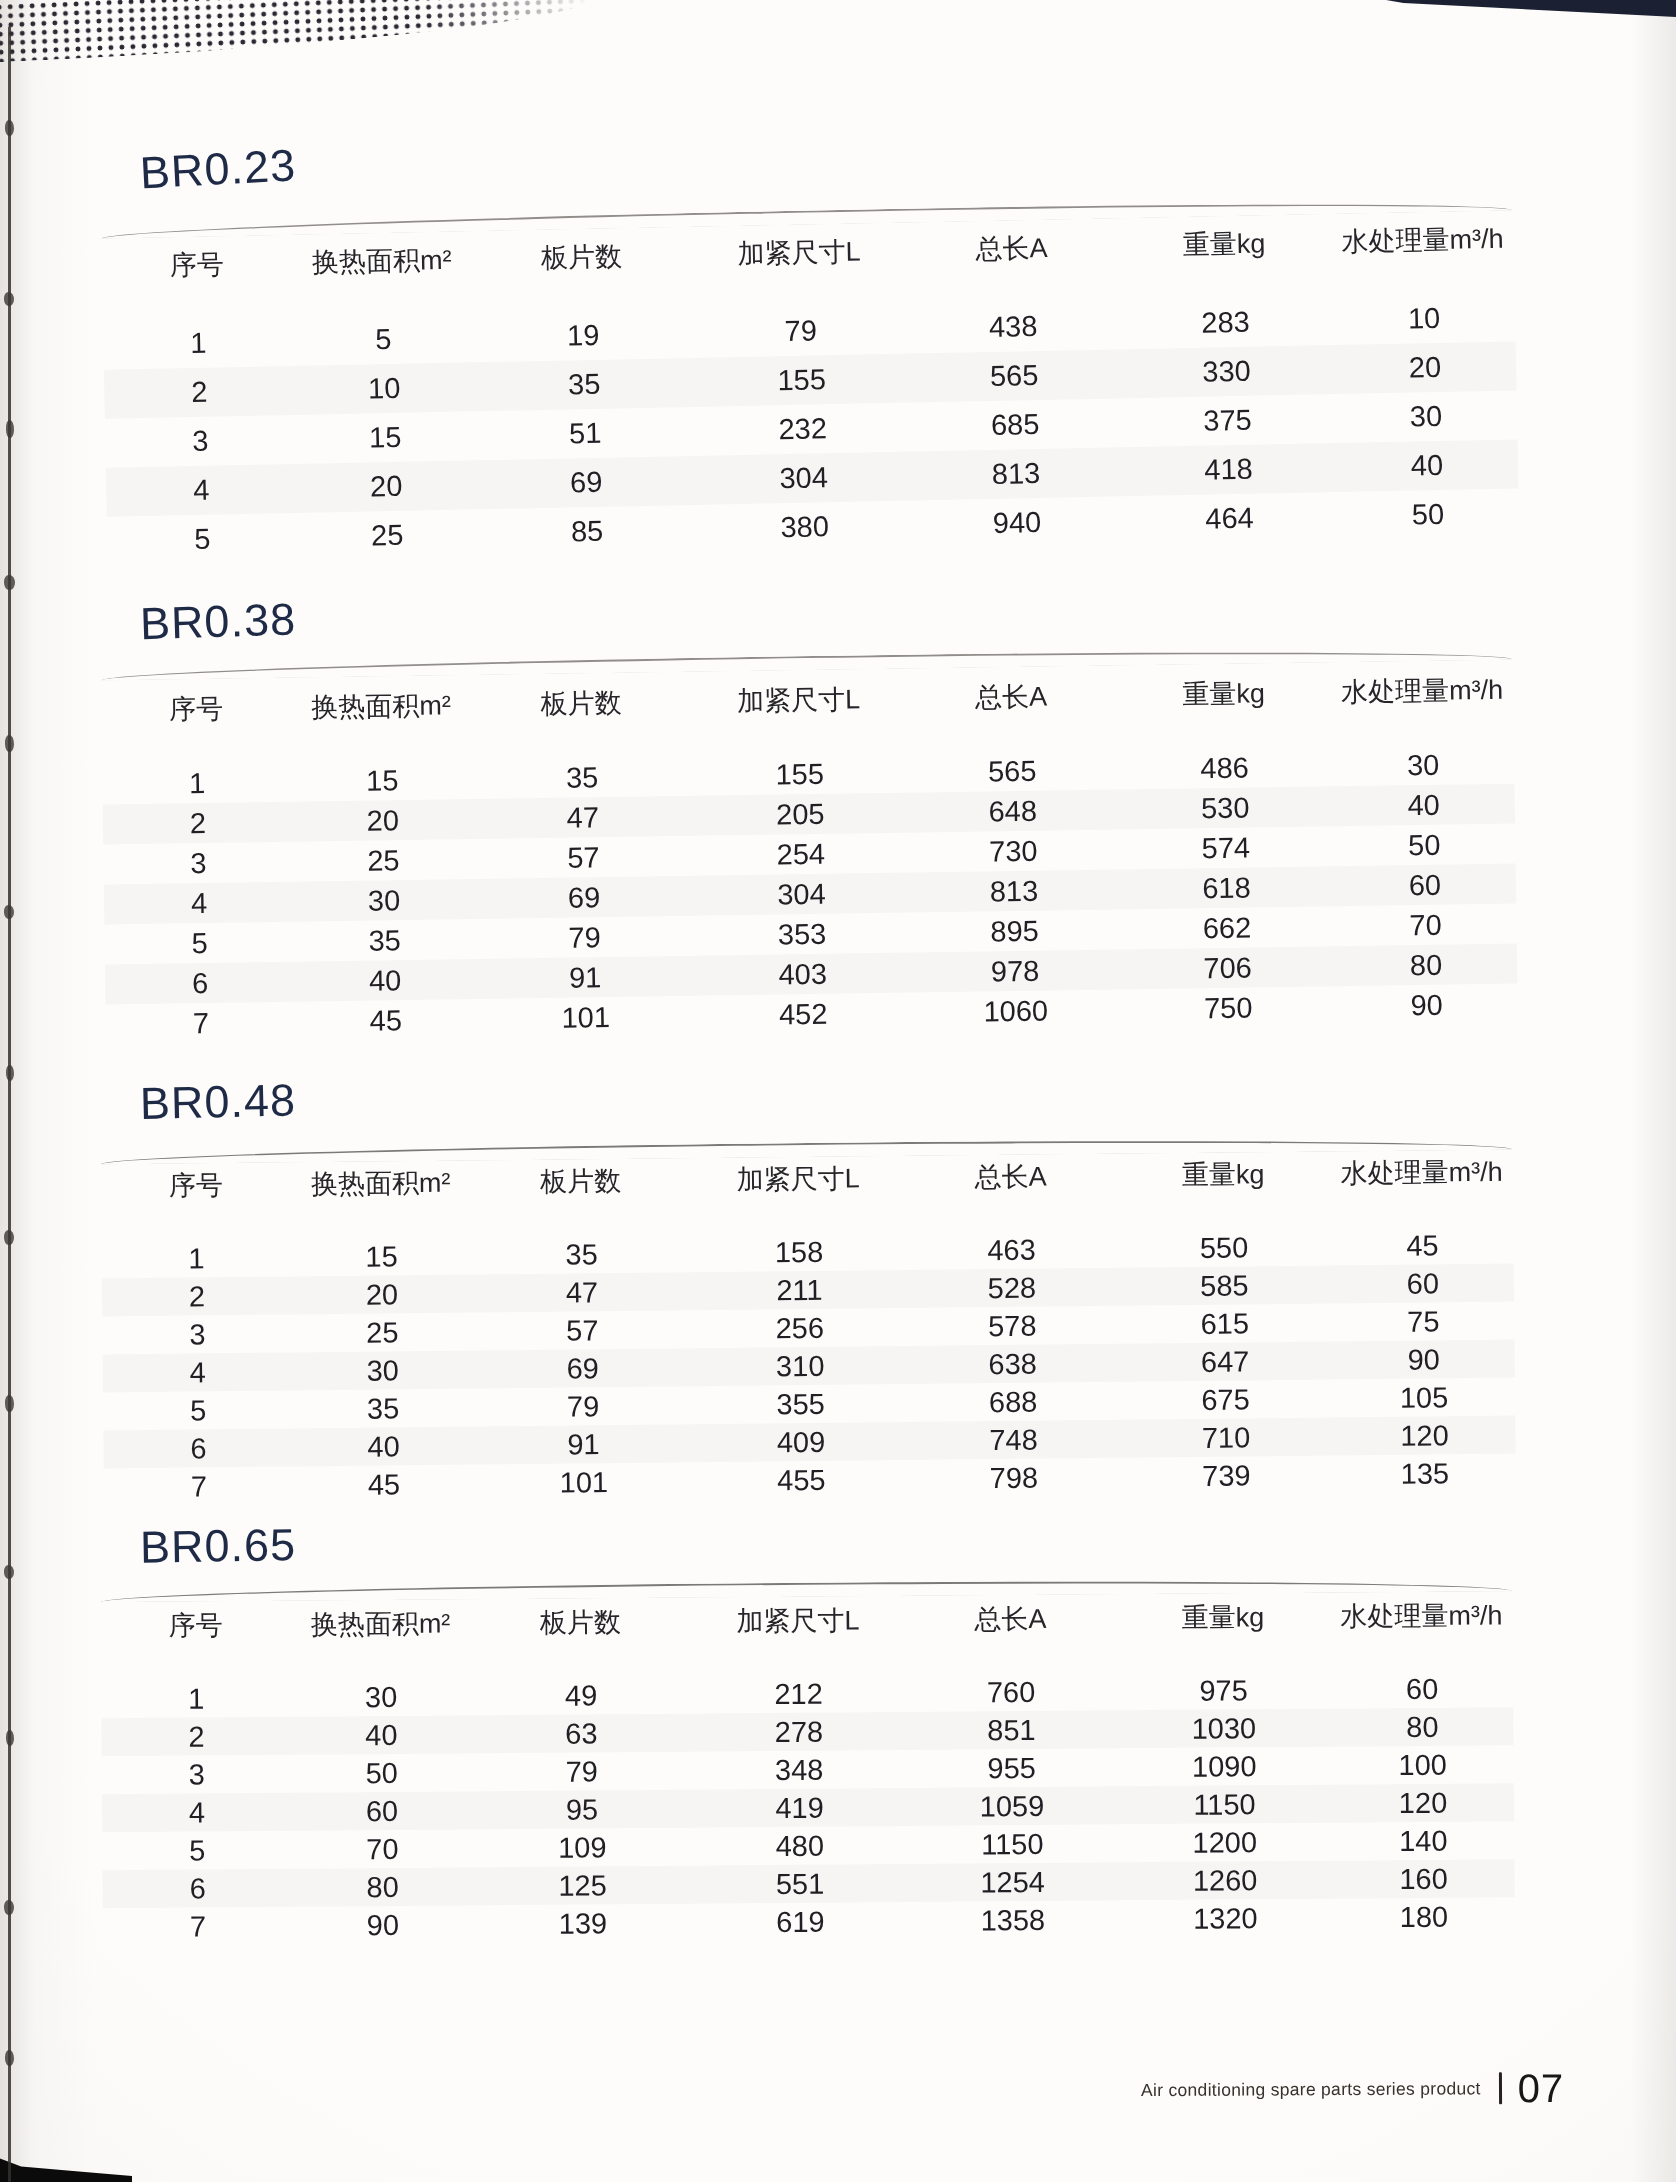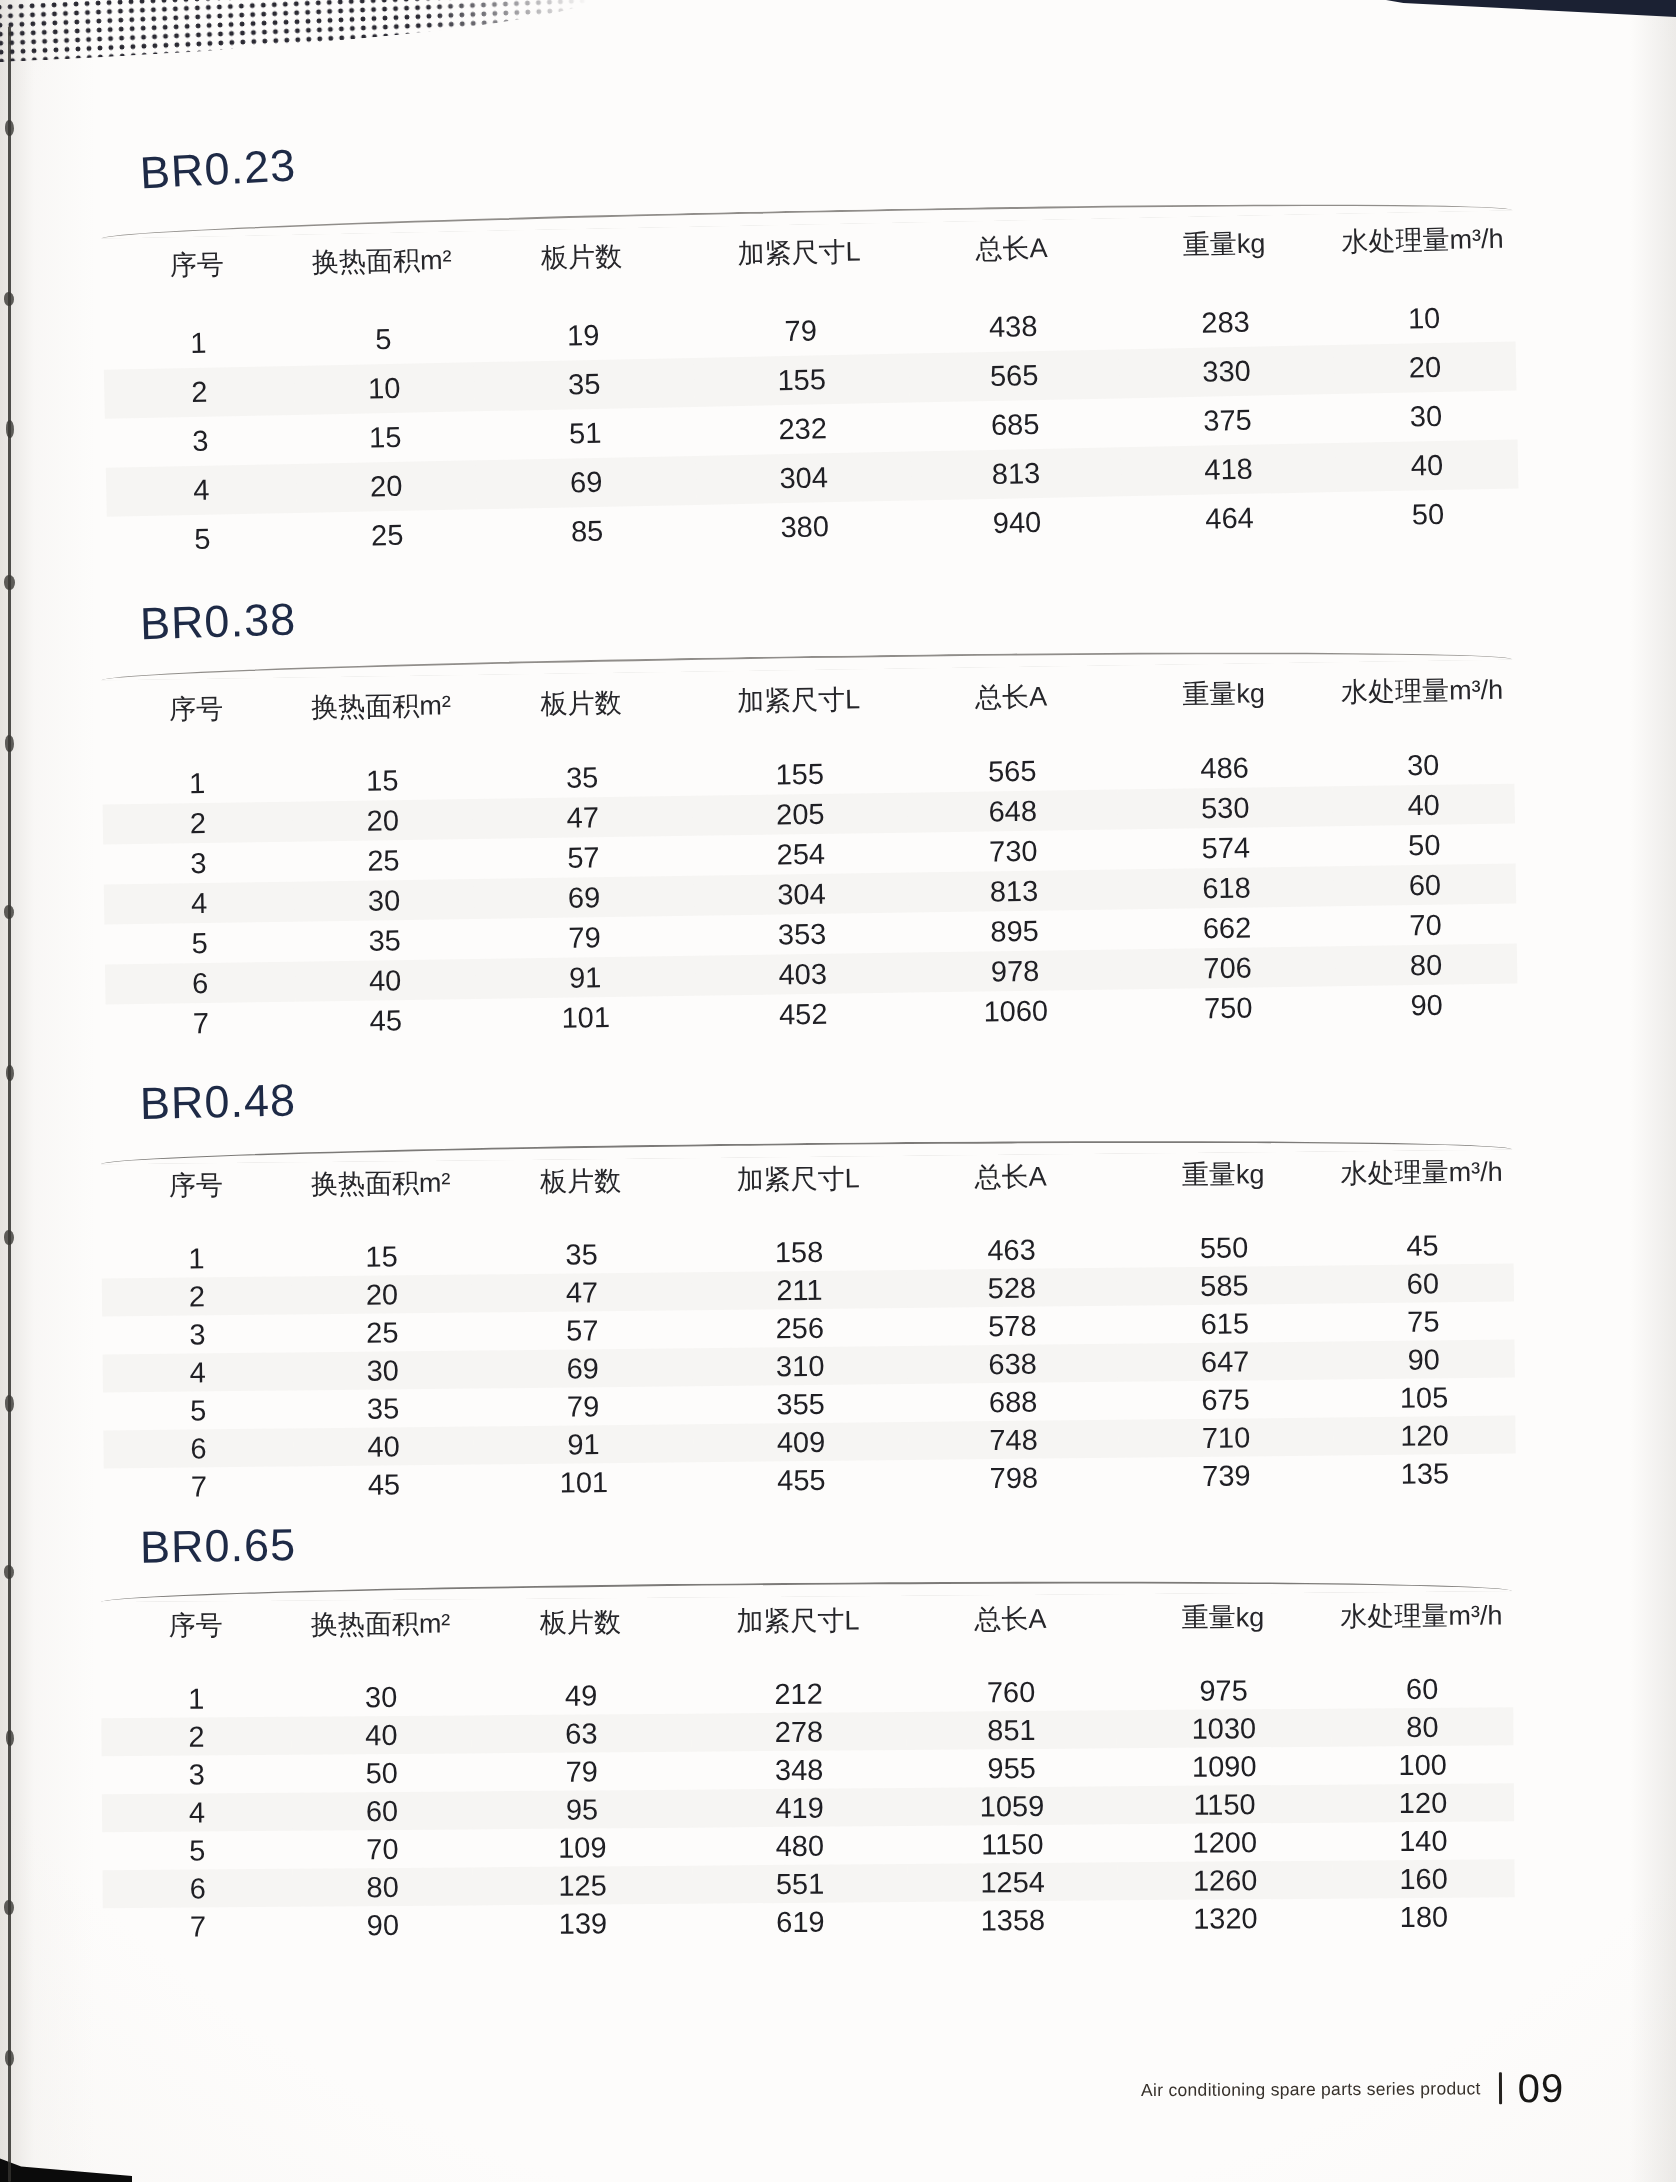--- a/index.html
+++ b/index.html
@@ -476,16 +476,16 @@
             <td>1320</td>
             <td>180</td>
           </tr>
         </tbody>
     </table>
   </div>
 
   <div class="footer">
     <span class="footer-text">Air conditioning spare parts series product</span>
     <span class="footer-divider"></span>
-    <span class="footer-page">09</span>
+    <span class="footer-page">07</span>
   </div>
 
 </div>
 
 </body></html>

